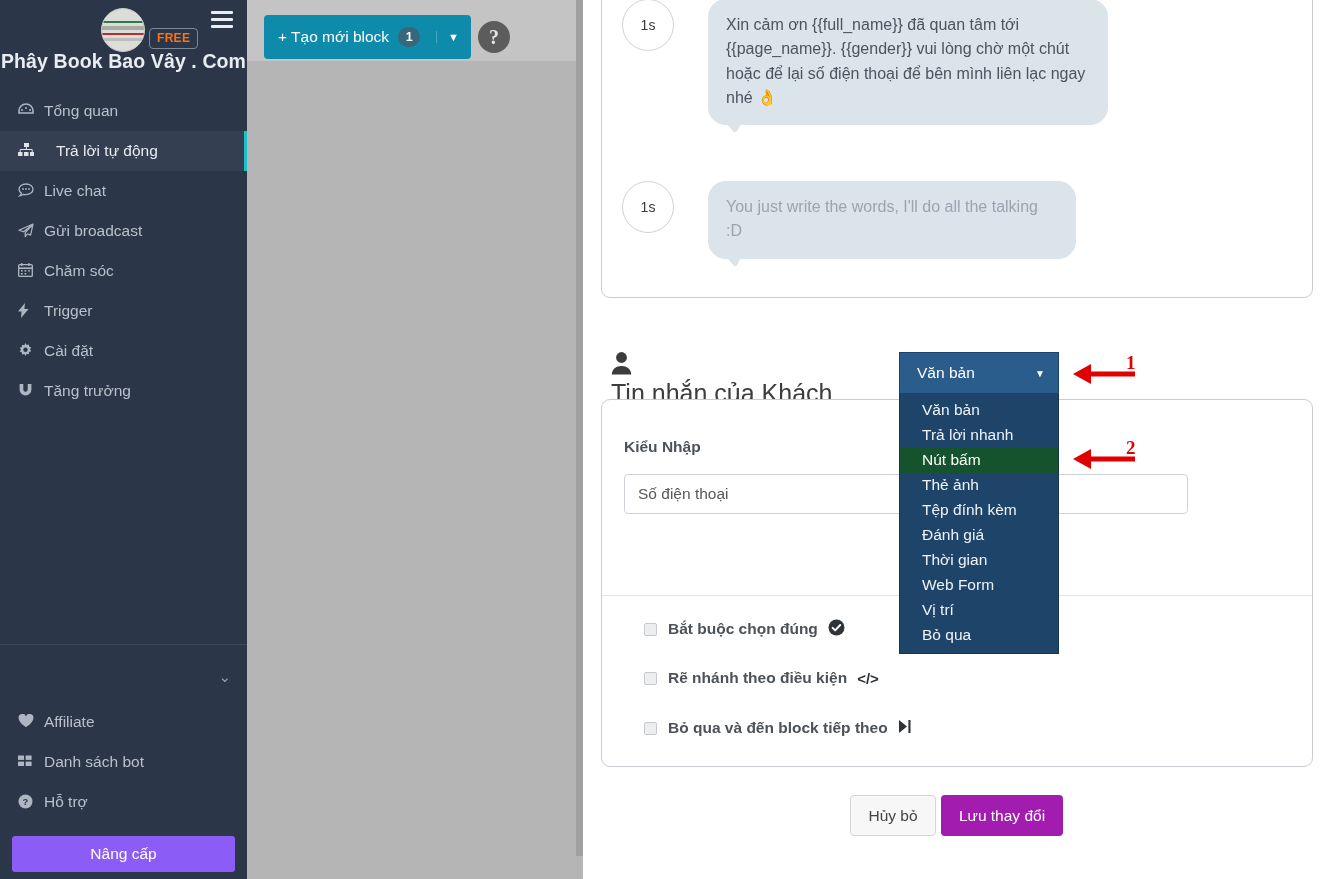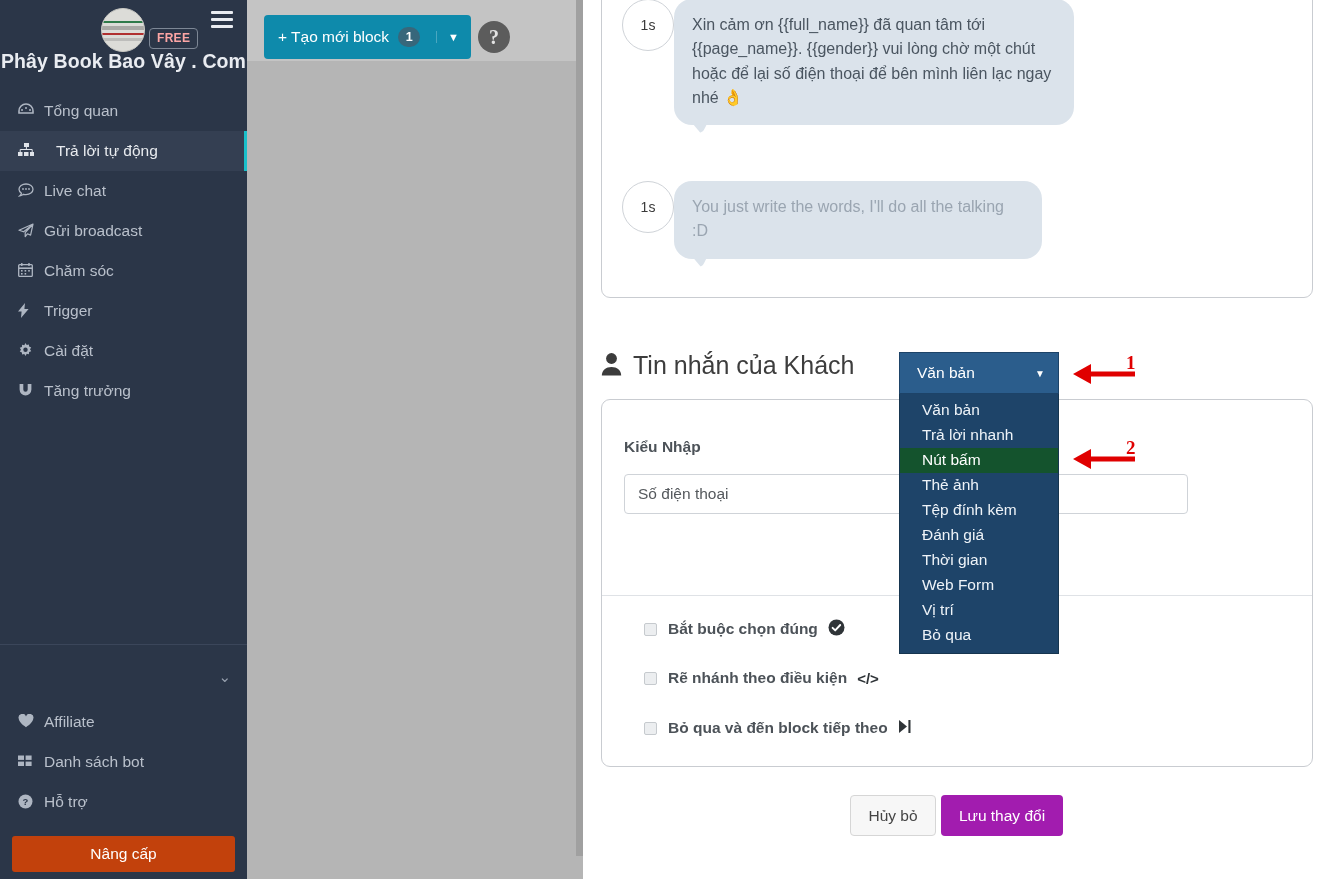--- a/index.html
+++ b/index.html
@@ -27,21 +27,21 @@
     border: 1px solid #c9c9c4;
   }
   .logo-avatar .ln { position: absolute; left: 0; width: 100%; }
   .logo-avatar .ln1 { top: 12px; height: 2px; background: #2f7a4a; }
   .logo-avatar .ln2 { top: 17px; height: 4px; background: #4a4a4a; opacity:.35; }
   .logo-avatar .ln3 { top: 24px; height: 2px; background: #b03030; }
   .logo-avatar .ln4 { top: 29px; height: 3px; background: #777; opacity:.3; }
   .free-badge {
     position: absolute; left: 149px; top: 28px;
     border: 1px solid #7d8795; border-radius: 4px;
-    color: #fca5a5; font-size: 12px; font-weight: bold;
+    color: #f97316; font-size: 12px; font-weight: bold;
     padding: 2px 7px 3px; letter-spacing: .3px;
   }
   .hamburger {
     position: absolute; right: 14px; top: 11px;
     width: 22px; height: 17px; cursor: pointer;
   }
   .hamburger span {
     display: block; height: 3px; background: #e9ecf1; border-radius: 1px;
     margin-bottom: 4px;
   }
@@ -77,21 +77,21 @@
     width: 247px; height: 1px; background: #3b465a;
   }
   .chev-row {
     position: absolute; right: 16px; top: 668px;
     color: #98a1af; font-size: 15px; cursor: pointer;
   }
   .nav-bottom { position: absolute; left: 0; top: 702px; width: 247px; }
   .upgrade-btn {
     position: absolute; left: 12px; top: 836px;
     width: 223px; height: 36px;
-    background: #c2410c; color: #fff;
+    background: #8b5cf6; color: #fff;
     border-radius: 3px;
     font-size: 15.5px;
     display: flex; align-items: center; justify-content: center;
     cursor: pointer;
   }
 
   
   .mid-col {
     position: absolute; left: 247px; top: 0;
     width: 336px; height: 879px;
@@ -153,41 +153,42 @@
   }
   .chat-row { position: absolute; display: flex; align-items: flex-start; }
   .delay-circle {
     width: 52px; height: 52px; border-radius: 50%;
     border: 1px solid #cfd3d8; background: #fff;
     display: flex; align-items: center; justify-content: center;
     font-size: 14px; color: #3a3a3a;
     flex: none;
   }
   .bubble {
+    margin-left: 34px;
     background: #dbe3eb;
     border-radius: 18px;
     padding: 14px 18px 15px;
     font-size: 16px; line-height: 1.52;
     color: #4a5560;
     position: relative;
   }
   .bubble.faded { color: #9aa5b1; }
   .bubble::after {
     content: ""; position: absolute;
     left: 14px; bottom: -9px;
     width: 22px; height: 16px;
     background: #dbe3eb;
     border-bottom-right-radius: 16px;
     clip-path: polygon(0 0, 100% 0, 62% 100%);
   }
 
   
   .section-head {
-    position: absolute; left: 18px; top: 351px;
-    display: flex; align-items: flex-end;
+    position: absolute; left: 28px; top: 351px;
+    display: flex; align-items: flex-start; flex-direction: column;
   }
   .person-icon { font-size: 25px; color: #3c3c3c; line-height: 1; margin-right: 11px; }
   .section-title { font-size: 25px; color: #3d3d3d; white-space: nowrap; }
 
   
   .dd-wrap { position: absolute; left: 316px; top: 352px; width: 160px; z-index: 30; }
   .dd-button {
     width: 160px; height: 42px;
     background: #2b5d8c; color: #fff;
     border: 1px solid #1d4368;

